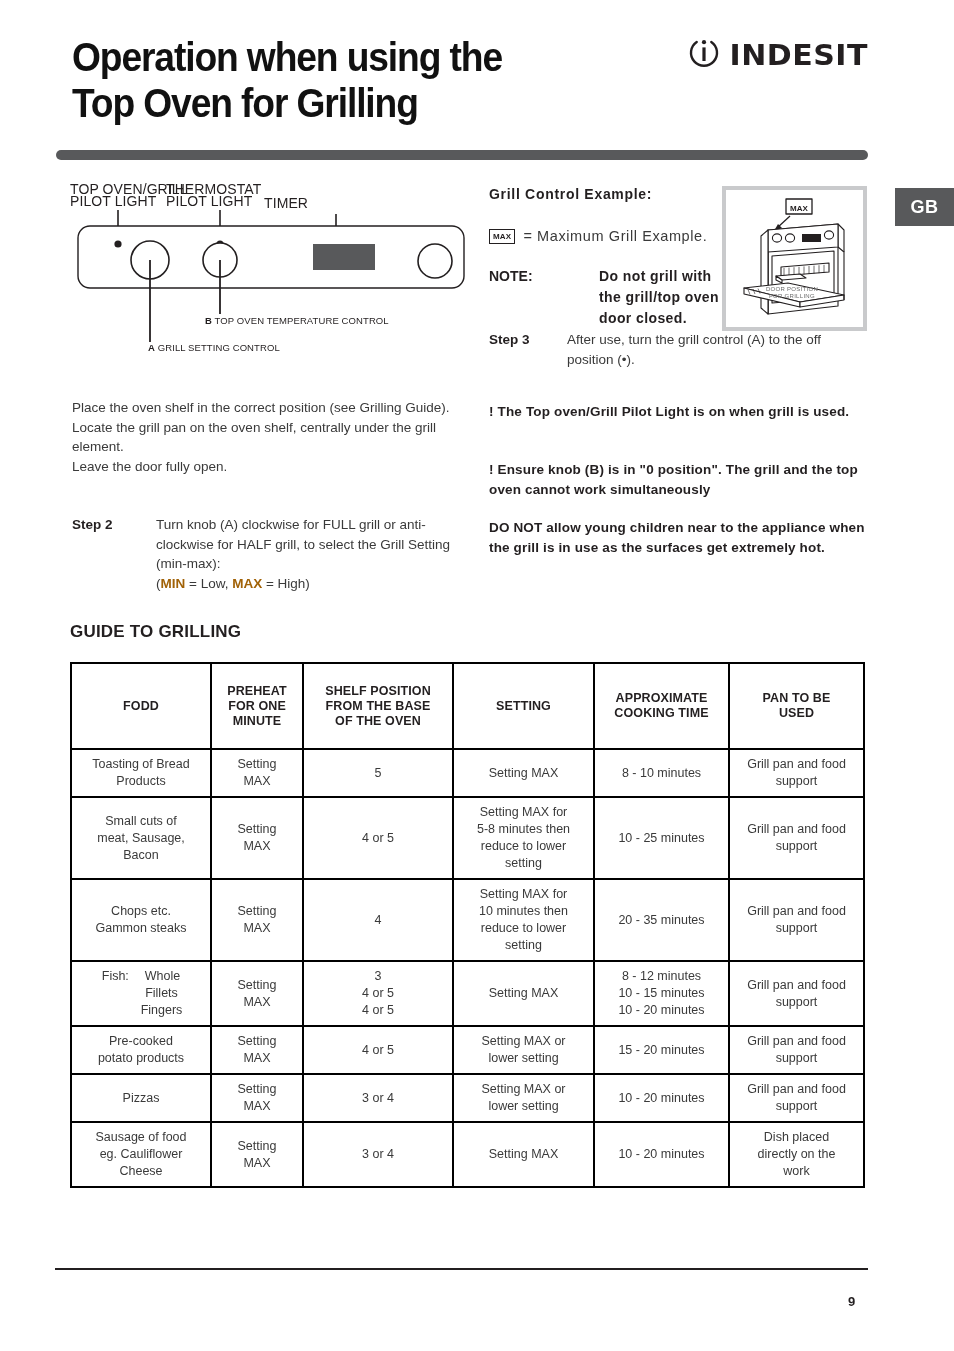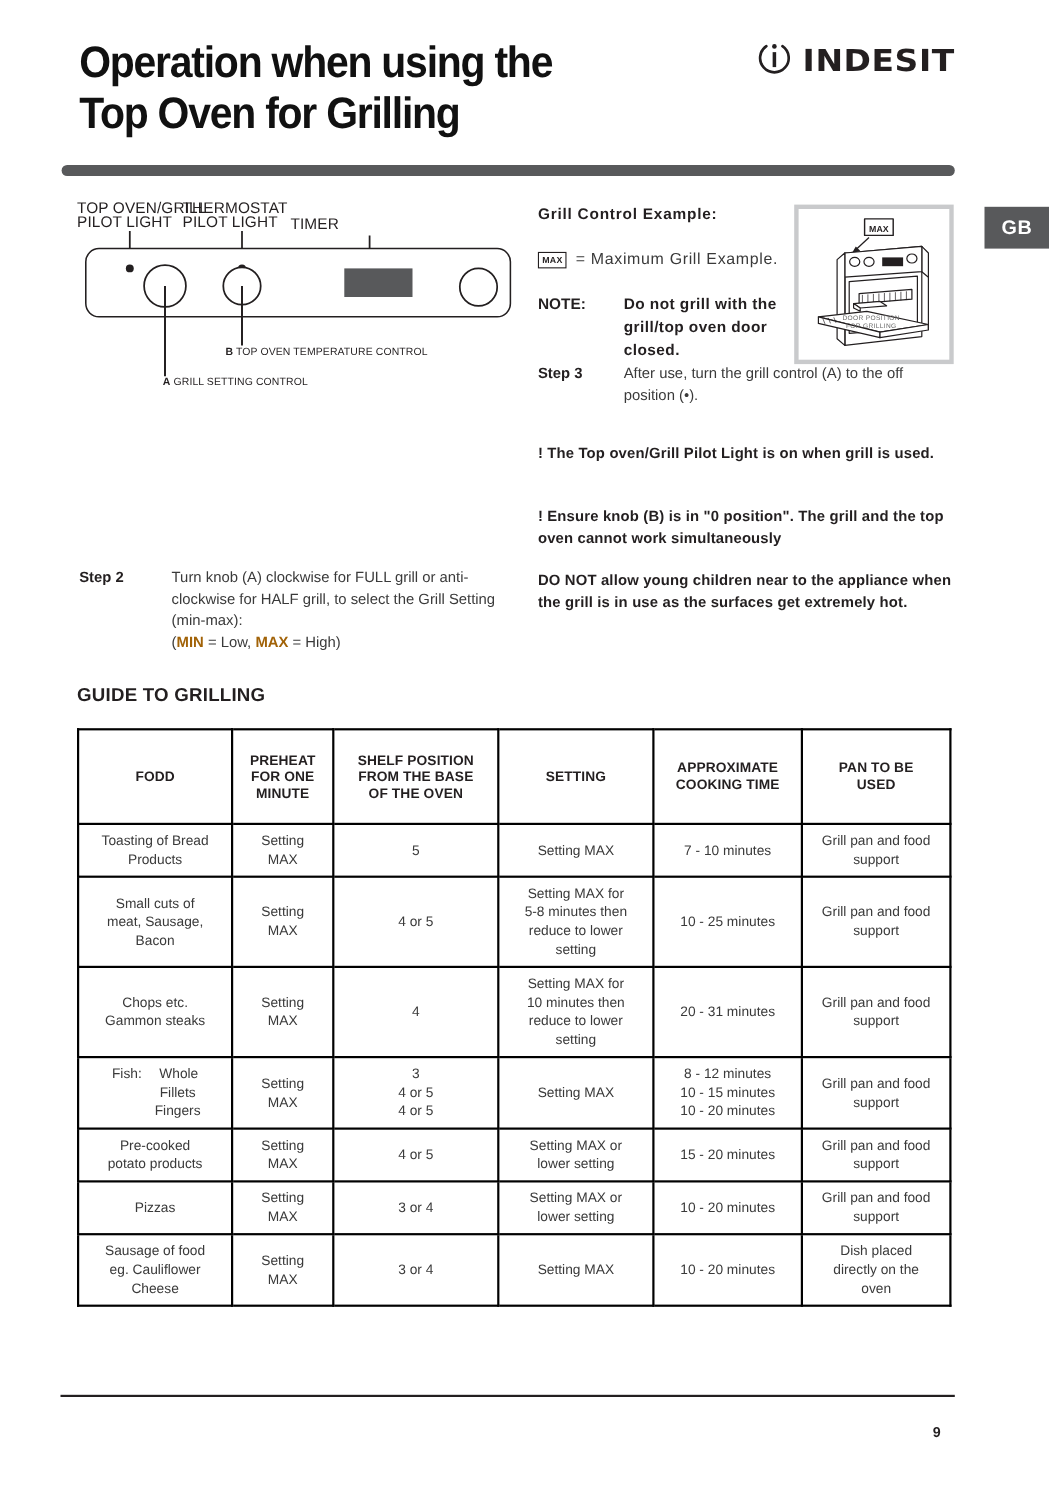--- a/index.html
+++ b/index.html
@@ -134,20 +134,21 @@
     padding: 2px 3px 2px 3px;
     line-height: 9px;
     color: #231f20;
   }
   #note-block {
     position: absolute;
     left: 489px;
     top: 266px;
     display: flex;
     width: 240px;
+    gap: 32px;
   }
   #note-block .note-label {
     font-weight: bold;
     font-size: 14px;
     flex: 0 0 78px;
     line-height: 21px;
   }
   #note-block .note-text {
     font-weight: bold;
     font-size: 14px;
@@ -312,20 +313,22 @@
 
     <line x1="90" y1="78" x2="90" y2="160" stroke="#231f20" stroke-width="1.8"></line>
     <line x1="160" y1="78" x2="160" y2="132" stroke="#231f20" stroke-width="1.8"></line>
   </svg>
 
   <div class="cp-label" id="cp-label-b"><span class="cp-bold">B</span> <span>TOP OVEN TEMPERATURE CONTROL</span></div>
   <div class="cp-label" id="cp-label-a"><span class="cp-bold">A</span> <span>GRILL SETTING CONTROL</span></div>
 </div>
 
 <div class="step-block" id="step1">
+  <div class="step-body" style="white-space:pre-line;">Place the oven shelf in the correct position (see Grilling Guide). Locate the grill pan on the oven shelf, centrally under the grill element.
+Leave the door fully open.</div>
 </div>
 
 <div class="step-block" id="step2">
   <div class="step-label">Step 2</div>
   <div class="step-body">
     <span>Turn knob (A) clockwise for FULL grill or anti-clockwise for HALF grill, to select the Grill Setting (min-max):</span><br>
     <span>(</span><span class="strong">MIN</span><span> = Low, </span><span class="strong">MAX</span><span> = High)</span>
   </div>
 </div>
 
@@ -436,21 +439,21 @@
     </tr>
   </thead>
   <tbody id="grill-table-body">
       <tr>
         <td class="cell-food">Toasting of Bread
 Products</td>
         <td class="cell-multi">Setting
 MAX</td>
         <td class="cell-multi">5</td>
         <td class="cell-multi">Setting MAX</td>
-        <td class="cell-multi">7 - 10 minutes</td>
+        <td class="cell-multi">8 - 10 minutes</td>
         <td class="cell-multi">Grill pan and food
 support</td>
       </tr>
       <tr>
         <td class="cell-food">Small cuts of
 meat, Sausage,
 Bacon</td>
         <td class="cell-multi">Setting
 MAX</td>
         <td class="cell-multi">4 or 5</td>
@@ -465,21 +468,21 @@
       <tr>
         <td class="cell-food">Chops etc.
 Gammon steaks</td>
         <td class="cell-multi">Setting
 MAX</td>
         <td class="cell-multi">4</td>
         <td class="cell-multi">Setting MAX for
 10 minutes then
 reduce to lower
 setting</td>
-        <td class="cell-multi">20 - 31 minutes</td>
+        <td class="cell-multi">20 - 35 minutes</td>
         <td class="cell-multi">Grill pan and food
 support</td>
       </tr>
       <tr>
         <td class="cell-food">Fish:  Whole
     Fillets
     Fingers</td>
         <td class="cell-multi">Setting
 MAX</td>
         <td class="cell-multi">3
@@ -519,19 +522,19 @@
         <td class="cell-food">Sausage of food
 eg. Cauliflower
 Cheese</td>
         <td class="cell-multi">Setting
 MAX</td>
         <td class="cell-multi">3 or 4</td>
         <td class="cell-multi">Setting MAX</td>
         <td class="cell-multi">10 - 20 minutes</td>
         <td class="cell-multi">Dish placed
 directly on the
-oven</td>
+work</td>
       </tr>
     </tbody>
 </table>
 
 <div id="footer-rule"></div>
 <div id="page-number">9</div>
 
 </body></html>

